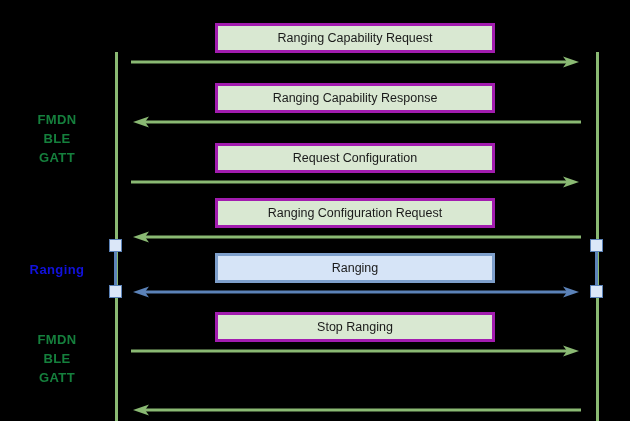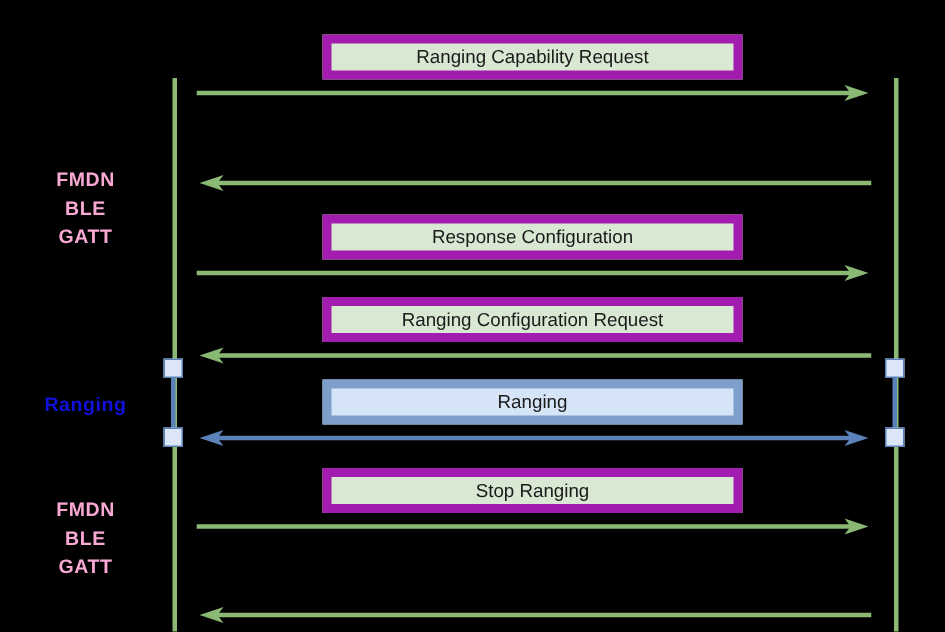--- a/index.html
+++ b/index.html
@@ -34,36 +34,36 @@
   
   .side-label {
     position: absolute;
     text-align: center;
     line-height: 19px;
     font-size: 13px;
     font-weight: bold;
     letter-spacing: 0.4px;
     white-space: pre-line;
   }
-  .side-label.green { color: #f9a8d4; }
+  .side-label.green { color: #15803d; }
   .side-label.blue  { color: #1111dd; }
 
   
   .msg-box {
     position: absolute;
     left: 215px;
     width: 280px;
     height: 30px;
     box-sizing: border-box;
     display: flex;
     align-items: center;
     justify-content: center;
     font-size: 12.5px;
     color: #1a1a1a;
-    border: 6px solid #a21caf;
+    border: 3px solid #a21caf;
     background: #d9e8d2;
   }
   .msg-box.blue {
     border-color: #7e9fcb;
     background: #d6e4f7;
   }
 
   
   .arrow {
     position: absolute;
@@ -105,28 +105,29 @@
 GATT</div>
 
   <div class="msg-box" style="top:23px;">Ranging Capability Request</div>
   <div class="arrow" style="left:131px; top:56px; width:448px;">
     <svg width="448" height="12" viewBox="0 0 448 12" aria-hidden="true">
       <line x1="0" y1="6" x2="440" y2="6" stroke="#8ab973" stroke-width="3"></line>
       <path d="M448 6 L432 0.6 L436 6 L432 11.4 Z" fill="#8ab973"></path>
     </svg>
   </div>
 
+  <div class="msg-box" style="top:83px;">Ranging Capability Response</div>
   <div class="arrow" style="left:133px; top:116px; width:448px;">
     <svg width="448" height="12" viewBox="0 0 448 12" aria-hidden="true">
       <line x1="8" y1="6" x2="448" y2="6" stroke="#8ab973" stroke-width="3"></line>
       <path d="M0 6 L16 0.6 L12 6 L16 11.4 Z" fill="#8ab973"></path>
     </svg>
   </div>
 
-  <div class="msg-box" style="top:143px;">Response Configuration</div>
+  <div class="msg-box" style="top:143px;">Request Configuration</div>
   <div class="arrow" style="left:131px; top:176px; width:448px;">
     <svg width="448" height="12" viewBox="0 0 448 12" aria-hidden="true">
       <line x1="0" y1="6" x2="440" y2="6" stroke="#8ab973" stroke-width="3"></line>
       <path d="M448 6 L432 0.6 L436 6 L432 11.4 Z" fill="#8ab973"></path>
     </svg>
   </div>
 
   <div class="msg-box" style="top:198px;">Ranging Configuration Request</div>
   <div class="arrow" style="left:133px; top:231px; width:448px;">
     <svg width="448" height="12" viewBox="0 0 448 12" aria-hidden="true">

